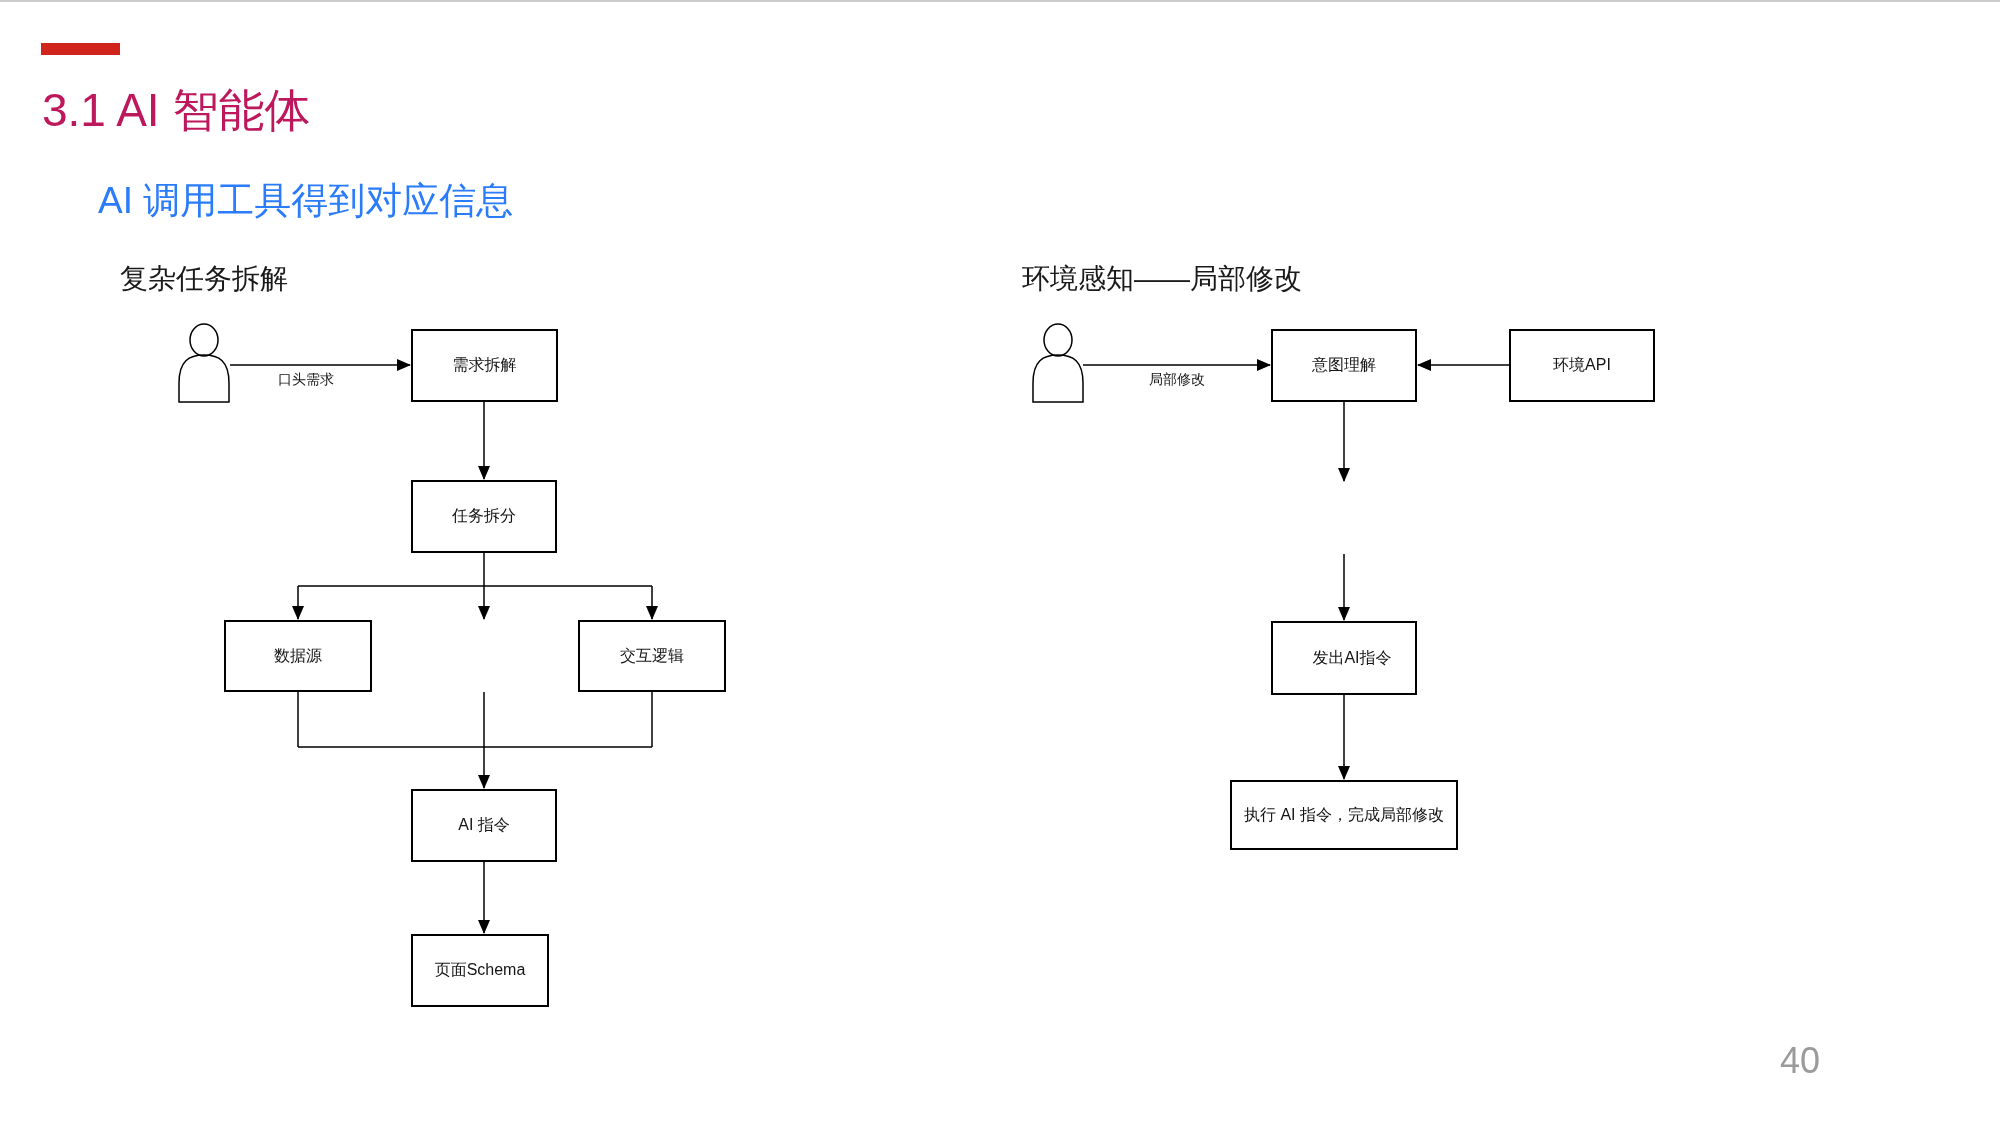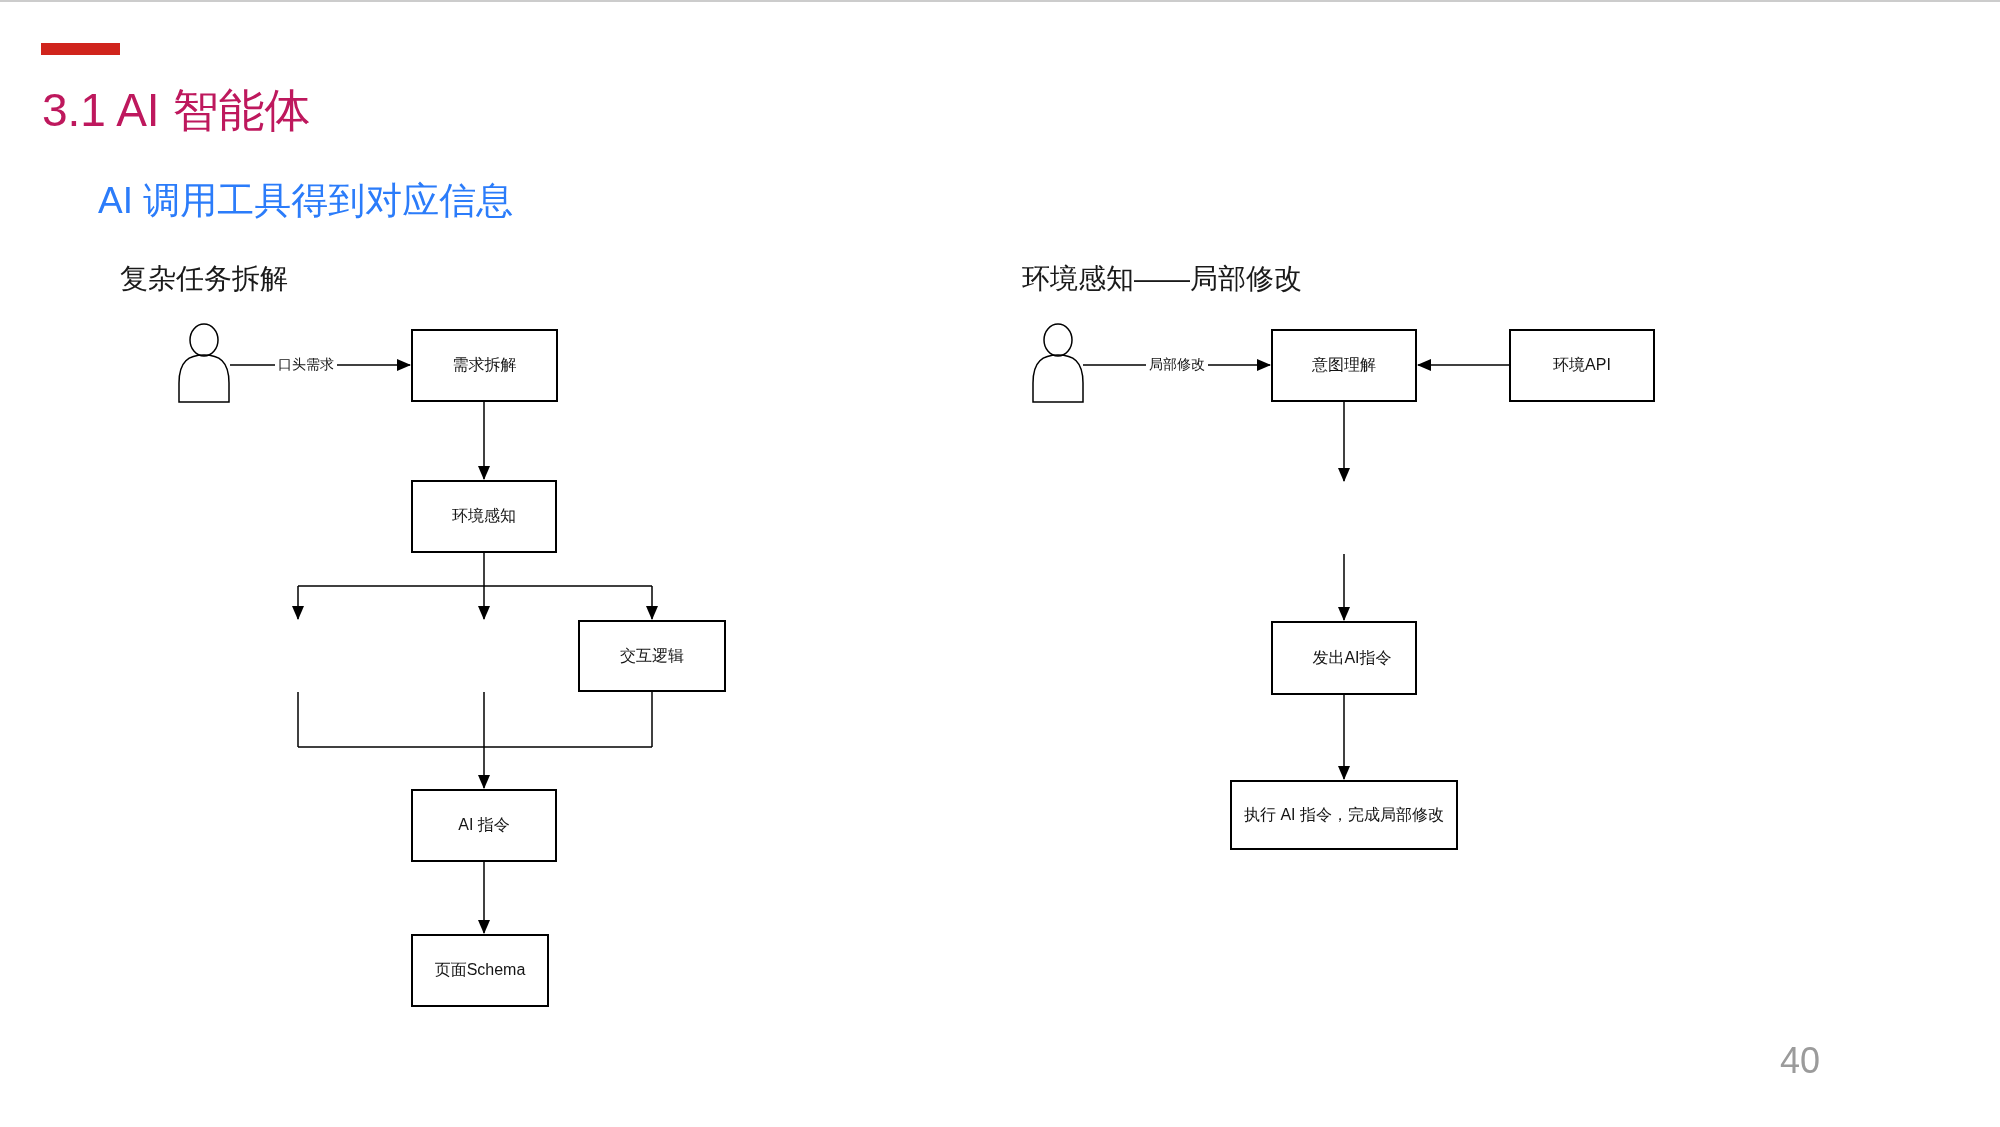--- a/index.html
+++ b/index.html
@@ -18,21 +18,21 @@
   .slide-title{position:absolute;left:42px;top:80px;font-size:46px;font-weight:400;color:#be185d;white-space:nowrap;}
   .slide-subtitle{position:absolute;left:98px;top:176px;font-size:37px;font-weight:400;color:var(--subtitle-blue);white-space:nowrap;}
   .section-title{position:absolute;font-size:28px;font-weight:400;color:#1a1a1a;white-space:nowrap;}
   .section-title.left{left:120px;top:260px;}
   .section-title.right{left:1022px;top:260px;}
   .connectors{position:absolute;left:0;top:0;width:2000px;height:1127px;}
   .connectors line, .connectors path.body{stroke:var(--line-black);stroke-width:1.5;fill:none;}
   .connectors ellipse{stroke:var(--line-black);stroke-width:1.5;fill:#fff;}
   .connectors marker path{fill:var(--line-black);stroke:none;}
   .node{position:absolute;border:2px solid #000;background:#fff;display:flex;align-items:center;justify-content:center;font-size:16px;color:#141414;text-align:center;white-space:nowrap;}
-  .edge-label{position:absolute;transform:translate(-50%,-50%);background:#fff;padding:0 3px;font-size:14px;color:#141414;white-space:nowrap;}
+  .edge-label{position:absolute;transform:translate(-50%,-50%);background:#fff;padding:0 3px;font-size:14px;color:#141414;white-space:nowrap;margin-top:15px;}
   .page-number{position:absolute;left:1780px;top:1040px;font-size:36px;color:var(--page-number-gray);}
 </style>
 </head>
 <body>
 
 <div class="slide">
 
   <div class="top-border"></div>
   <div class="accent-bar"></div>
 
@@ -77,21 +77,22 @@
     <g>
       <line x1="1083" y1="365" x2="1270" y2="365" marker-end="url(#arr)"></line>
       <line x1="1509" y1="365" x2="1418" y2="365" marker-end="url(#arr)"></line>
       <line x1="1344" y1="402" x2="1344" y2="481" marker-end="url(#arr)"></line>
       <line x1="1344" y1="554" x2="1344" y2="620" marker-end="url(#arr)"></line>
       <line x1="1344" y1="695" x2="1344" y2="779" marker-end="url(#arr)"></line>
     </g>
   </svg>
 
   <div class="node" style="left:411px;top:329px;width:147px;height:73px;">需求拆解</div>
-  <div class="node" style="left:411px;top:480px;width:146px;height:73px;">环境感知</div>
+  <div class="node" style="left:411px;top:480px;width:146px;height:73px;">任务拆分</div>
+  <div class="node" style="left:224px;top:620px;width:148px;height:72px;">数据源</div>
   <div class="node" style="left:578px;top:620px;width:148px;height:72px;">交互逻辑</div>
   <div class="node" style="left:411px;top:789px;width:146px;height:73px;">AI 指令</div>
   <div class="node" style="left:411px;top:934px;width:138px;height:73px;">页面Schema</div>
 
   <div class="node" style="left:1271px;top:329px;width:146px;height:73px;">意图理解</div>
   <div class="node" style="left:1509px;top:329px;width:146px;height:73px;">环境API</div>
   <div class="node" style="left:1271px;top:621px;width:146px;height:74px;padding-left:16px;">发出AI指令</div>
   <div class="node" style="left:1230px;top:780px;width:228px;height:70px;">执行 AI 指令，完成局部修改</div>
 
   <div class="edge-label" style="left:306px;top:365px;">口头需求</div>

